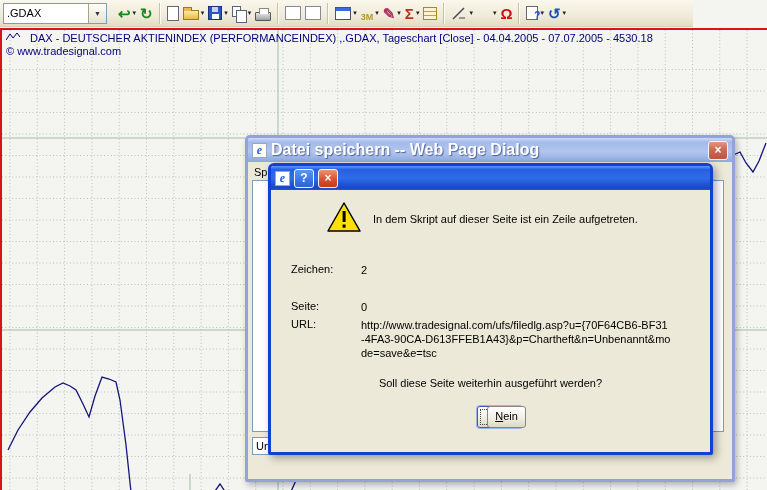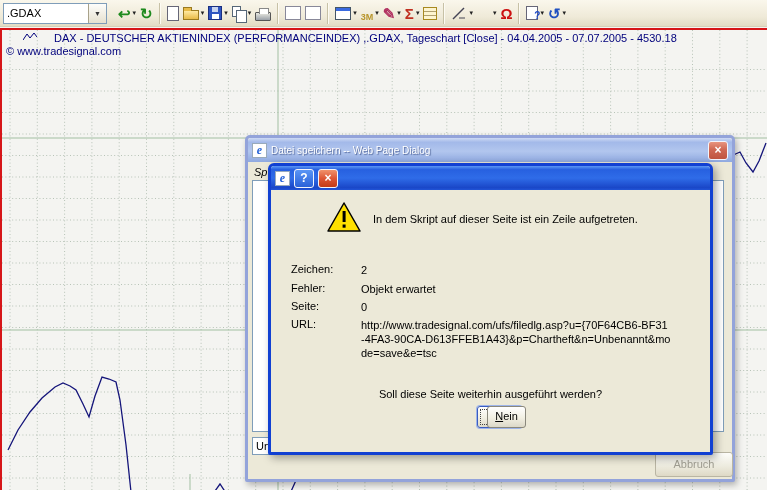--- a/index.html
+++ b/index.html
@@ -2,21 +2,21 @@
 <html><head>
 <meta charset="utf-8">
 <style>
   html,body{margin:0;padding:0;}
   body{width:767px;height:490px;overflow:hidden;position:relative;
        font-family:"Liberation Sans",sans-serif;background:#f4f4f1;
        -webkit-font-smoothing:none;}
   #stage{position:absolute;inset:0;outline:1px solid #8a8a8a;}
 
   
-  #toolbar{position:absolute;left:0;top:0;width:767px;height:27px;
+  #toolbar{position:absolute;left:0;top:0;width:693px;height:27px;
     background:linear-gradient(180deg,#faf7ec 0%,#efead8 65%,#e2dcc5 100%);
     border-bottom:1px solid #d6d0b8;display:flex;align-items:center;padding:0 3px;box-sizing:border-box;}
   #symbol-combo{display:flex;width:104px;height:21px;border:1px solid #7f9db9;background:#fff;margin-right:9px;box-sizing:border-box;}
   #symbol-combo .val{flex:1;font-size:11px;padding:3px 0 0 3px;color:#000;}
   #symbol-combo .btn{width:17px;background:linear-gradient(180deg,#fdfdfb,#e6e1cf);border-left:1px solid #a9a28a;
     font-size:7px;display:flex;align-items:center;justify-content:center;color:#333;}
   .tbbtn{height:24px;padding:0 2px;display:flex;align-items:center;border-radius:2px;cursor:default;}
   .tbbtn .gl{font-size:15px;font-weight:bold;line-height:1;}
   .tbbtn .gl.small{font-size:9px;}
   .dd{font-size:7px;color:#222;margin-left:2px;}
@@ -38,60 +38,60 @@
   .i-window::before{content:"";position:absolute;top:0;left:0;right:0;height:3px;background:#3a6ae0;}
   .i-props{width:14px;height:13px;background:#fdf4cf;border:1px solid #a8891f;
     background-image:repeating-linear-gradient(180deg,transparent 0 3px,#b0a070 3px 4px);}
   .i-script{width:12px;height:14px;background:#fff;border:1px solid #667;}
   .i-script .badge{position:absolute;right:-3px;bottom:-2px;color:#1a49cc;font-weight:bold;font-size:10px;}
 
   
   #chart-area{position:absolute;left:0;top:28px;width:767px;height:462px;box-sizing:border-box;
     background:#f4f4f1;border-left:2px solid #d61518;border-top:2px solid #d61518;}
   #grid-svg{position:absolute;left:0;top:0;}
-  .chart-header{position:absolute;left:21px;top:2px;font-size:11px;color:#00007c;white-space:nowrap;display:flex;gap:17px;}
+  .chart-header{position:absolute;left:4px;top:2px;font-size:11px;color:#00007c;white-space:nowrap;display:flex;gap:10px;}
   .chart-copy{position:absolute;left:4px;top:15px;font-size:11px;color:#00007c;white-space:nowrap;}
 
   
   .xp-dialog{position:absolute;box-sizing:border-box;background:#ece9d8;}
   #save-dialog{left:245px;top:135px;width:490px;height:347px;border:3px solid #93a3da;
     border-radius:5px 5px 2px 2px;box-shadow:2px 3px 6px rgba(0,0,0,.28);z-index:10;}
   #save-dialog .titlebar{height:24px;border-radius:3px 3px 0 0;display:flex;align-items:center;padding:0 4px;gap:4px;
     background:linear-gradient(180deg,#cdd9f4 0%,#a3b9e9 18%,#b2c6ee 55%,#8fa9e0 100%);}
   #error-dialog{left:268px;top:163px;width:445px;height:292px;border:3px solid #1140d2;
     border-radius:6px 6px 2px 2px;box-shadow:3px 3px 8px rgba(0,0,0,.35);z-index:20;}
   #error-dialog .titlebar{height:24px;border-radius:3px 3px 0 0;display:flex;align-items:center;padding:0 4px;gap:4px;
     background:linear-gradient(180deg,#5a96f4 0%,#2760e0 15%,#2f6ce8 50%,#1a47c8 90%,#2154d6 100%);}
-  .titlebar .title{color:#fff;font-weight:normal;font-size:10px;text-shadow:1px 1px 1px rgba(10,30,90,.55);
+  .titlebar .title{color:#fff;font-weight:bold;font-size:16px;text-shadow:1px 1px 1px rgba(10,30,90,.55);
     white-space:nowrap;overflow:hidden;flex:1;}
   .ie-icon{width:15px;height:15px;background:#fff;border:1px solid #9ab;box-sizing:border-box;
     font:bold italic 12px/13px "Liberation Serif",serif;color:#2a66d8;text-align:center;flex:0 0 auto;}
   .cap-btn{width:20px;height:19px;border-radius:3px;border:1px solid #f2f4fc;color:#fff;font-weight:bold;
     font-size:12px;line-height:17px;text-align:center;flex:0 0 auto;box-sizing:border-box;}
   .btn-close-inactive{background:linear-gradient(180deg,#e8947f,#cf6854 45%,#bf5440);}
   .btn-close-active{background:linear-gradient(180deg,#f0926c,#dd5635 50%,#c23a17);}
   .btn-help{background:linear-gradient(180deg,#5a95f5,#2a61d8);}
 
   .client{position:relative;width:100%;height:calc(100% - 24px);font-size:11px;color:#000;}
 
   
-  #sd-label{position:absolute;left:6px;top:4px;font-style:italic;}
+  #sd-label{position:absolute;left:6px;top:4px;}
   #sd-list{position:absolute;left:4px;top:18px;width:472px;height:252px;background:#fff;border:1px solid #7f9db9;box-sizing:border-box;}
   #sd-filename{position:absolute;left:4px;top:275px;width:340px;height:18px;background:#fff;border:1px solid #7f9db9;
     box-sizing:border-box;font-size:11px;padding:2px 0 0 3px;white-space:nowrap;overflow:hidden;}
   #sd-cancel{position:absolute;left:407px;top:290px;width:78px;height:25px;box-sizing:border-box;text-align:center;
     background:linear-gradient(180deg,#fdfdfa,#eceadd 60%,#ded9c6);border:1px solid #b9b5a3;border-radius:3px;
     color:#a09e92;font-size:11px;line-height:22px;}
 
   
   #ed-msg{position:absolute;left:102px;top:22px;width:300px;line-height:14px;}
   .ed-row{position:absolute;left:20px;width:400px;}
   .ed-row .lbl{display:inline-block;width:70px;}
   .ed-row .val{display:inline-block;vertical-align:top;width:310px;line-height:14px;word-break:break-all;}
-  #ed-question{position:absolute;left:0;top:198px;width:100%;text-align:center;}
+  #ed-question{position:absolute;left:0;top:187px;width:100%;text-align:center;}
   .xp-btn{position:absolute;top:216px;height:22px;box-sizing:border-box;text-align:center;font-size:11px;line-height:19px;
     background:linear-gradient(180deg,#ffffff,#f1efe2 55%,#dcd8c8);border-radius:3px;color:#000;}
   #ed-yes{left:166px;width:45px;border:1px solid #3a5cc0;outline:1px dotted #444;outline-offset:-4px;
     box-shadow:0 0 0 1px #9db4ea;margin-left:40px;}
   #ed-no{left:216px;width:39px;border:1px solid #8a887c;}
   .xp-btn u{text-decoration:underline;}
 
   #warning-icon{position:absolute;left:56px;top:12px;}
 </style>
 </head>
@@ -259,42 +259,39 @@
   <div id="save-dialog" class="xp-dialog">
     <div class="titlebar">
       <span class="ie-icon">e</span>
       <span class="title">Datei speichern -- Web Page Dialog</span>
       <span class="cap-btn btn-close-inactive">×</span>
     </div>
     <div class="client">
       <span id="sd-label">Sp</span>
       <div id="sd-list"></div>
       <div id="sd-filename">Unbenannt</div>
-      <div id="sd-cancel">Abbruch</div>
     </div>
   </div>
 
   <div id="error-dialog" class="xp-dialog">
     <div class="titlebar">
       <span class="ie-icon">e</span>
       <span class="cap-btn btn-help">?</span>
       <span class="cap-btn btn-close-active">×</span>
     </div>
     <div class="client">
       <svg id="warning-icon" width="34" height="31">
         <polygon points="17,1 33,29 1,29" fill="#ffe000" stroke="#000" stroke-width="1.5" stroke-linejoin="round"></polygon>
         <rect x="15.6" y="9" width="3" height="11" fill="#000"></rect>
         <rect x="15.6" y="22.5" width="3" height="3.2" fill="#000"></rect>
       </svg>
       <div id="ed-msg">In dem Skript auf dieser Seite ist ein Zeile aufgetreten.</div>
 
       <div class="ed-row" style="top:73px">
         <span class="lbl">Zeichen:</span><span class="val">2</span></div>
-      <div class="ed-row" style="top:92px">
-        <span class="lbl">Fehler:</span><span class="val">Objekt erwartet</span></div>
       <div class="ed-row" style="top:110px">
         <span class="lbl">Seite:</span><span class="val">0</span></div>
       <div class="ed-row" style="top:128px">
         <span class="lbl">URL:</span><span class="val">http://www.tradesignal.com/ufs/filedlg.asp?u={70F64CB6-BF31-4FA3-90CA-D613FFEB1A43}&amp;p=Chartheft&amp;n=Unbenannt&amp;mode=save&amp;e=tsc</span></div>
 
       <div id="ed-question">Soll diese Seite weiterhin ausgeführt werden?</div>
       <div id="ed-yes" class="xp-btn"><u>J</u>a</div>
       <div id="ed-no" class="xp-btn"><u>N</u>ein</div>
     </div>
   </div>

